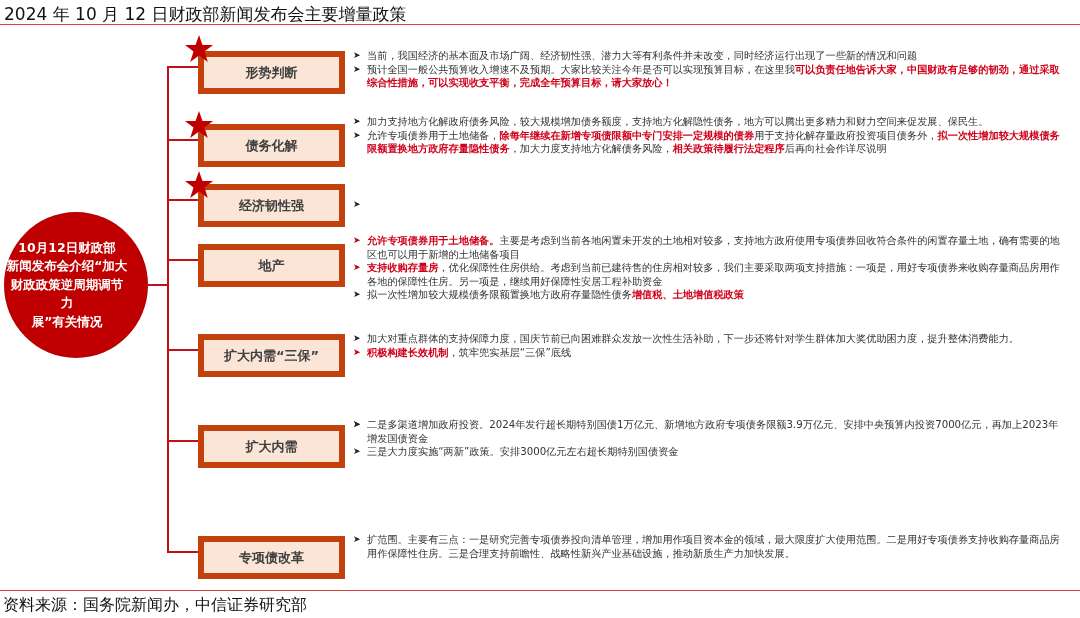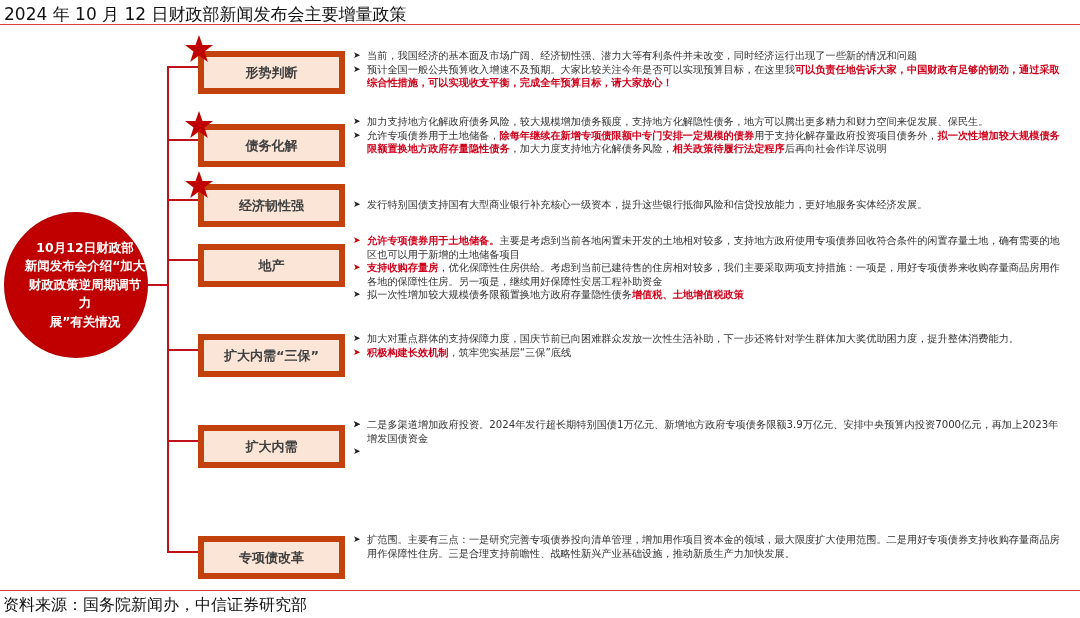--- a/index.html
+++ b/index.html
@@ -5,21 +5,21 @@
   html, body { margin:0; padding:0; background:#ffffff; }
   body { width:1080px; height:618px; position:relative; overflow:hidden;
          font-family:"DejaVu Sans", "Liberation Sans", sans-serif; color:#222; }
   .title { position:absolute; left:4px; top:3px; font-size:17px; color:#111; letter-spacing:0px; white-space:nowrap; }
   .rule { position:absolute; left:0; width:1080px; height:1px; background:#d9423c; }
   .rule.top { top:24px; }
   .rule.bottom { top:590px; }
   .source { position:absolute; left:3px; top:595px; font-size:16px; color:#111; white-space:nowrap; }
 
   .circle { position:absolute; left:5px; top:213px; width:142px; height:144px; border-radius:50%;
-            background:#c00000; box-shadow: 0 0 0 1px #b00000; display:flex; align-items:center; justify-content:flex-end; }
+            background:#c00000; box-shadow: 0 0 0 1px #b00000; display:flex; align-items:center; justify-content:flex-start; }
   .circle-text { color:#fff; font-weight:bold; font-size:12.5px; line-height:18.5px; text-align:center; width:124px; }
 
   .line { position:absolute; background:#c0101a; }
   .trunk { left:167px; top:66px; width:2px; height:487px; }
   .hline { height:2px; left:167px; width:31px; }
   .cline { left:147px; top:284px; width:21px; height:2px; }
 
   .box { position:absolute; left:198px; width:135px; height:31px; background:#fbe5d6;
          border:6px solid #c2410c; display:flex; align-items:center; justify-content:center;
          font-size:13px; font-weight:bold; color:#404040; box-sizing:content-box; }
@@ -97,34 +97,34 @@
 
 <div class="desc" style="top:49px">
     <div class="bullet"><span class="arrow">➤</span><span>当前，我国经济的基本面及市场广阔、经济韧性强、潜力大等有利条件并未改变，同时经济运行出现了一些新的情况和问题</span></div>
     <div class="bullet"><span class="arrow">➤</span><span>预计全国一般公共预算收入增速不及预期。大家比较关注今年是否可以实现预算目标，在这里我</span><span class="red-text">可以负责任地告诉大家，中国财政有足够的韧劲，通过采取综合性措施，可以实现收支平衡，完成全年预算目标，请大家放心！</span></div>
   </div>
 <div class="desc" style="top:115px">
     <div class="bullet"><span class="arrow">➤</span><span>加力支持地方化解政府债务风险，较大规模增加债务额度，支持地方化解隐性债务，地方可以腾出更多精力和财力空间来促发展、保民生。</span></div>
     <div class="bullet"><span class="arrow">➤</span><span>允许专项债券用于土地储备，</span><span class="red-text">除每年继续在新增专项债限额中专门安排一定规模的债券</span><span>用于支持化解存量政府投资项目债务外，</span><span class="red-text">拟一次性增加较大规模债务限额置换地方政府存量隐性债务</span><span>，加大力度支持地方化解债务风险，</span><span class="red-text">相关政策待履行法定程序</span><span>后再向社会作详尽说明</span></div>
   </div>
 <div class="desc" style="top:198px">
-    <div class="bullet"><span class="arrow">➤</span><span>发行特别国债支持国有大型商业银行补充核心一级资本，提升这些银行抵御风险和信贷投放能力，更好地服务实体经济发展。</span></div>
+    <div class="bullet"><span class="arrow">➤</span></div>
   </div>
 <div class="desc" style="top:234px">
     <div class="bullet red"><span class="arrow">➤</span><span class="red-text">允许专项债券用于土地储备。</span><span>主要是考虑到当前各地闲置未开发的土地相对较多，支持地方政府使用专项债券回收符合条件的闲置存量土地，确有需要的地区也可以用于新增的土地储备项目</span></div>
     <div class="bullet red"><span class="arrow">➤</span><span class="red-text">支持收购存量房</span><span>，优化保障性住房供给。考虑到当前已建待售的住房相对较多，我们主要采取两项支持措施：一项是，用好专项债券来收购存量商品房用作各地的保障性住房。另一项是，继续用好保障性安居工程补助资金</span></div>
     <div class="bullet"><span class="arrow">➤</span><span>拟一次性增加较大规模债务限额置换地方政府存量隐性债务</span><span class="red-text">增值税、土地增值税政策</span></div>
   </div>
 <div class="desc" style="top:332px">
     <div class="bullet"><span class="arrow">➤</span><span>加大对重点群体的支持保障力度，国庆节前已向困难群众发放一次性生活补助，下一步还将针对学生群体加大奖优助困力度，提升整体消费能力。</span></div>
     <div class="bullet red"><span class="arrow">➤</span><span class="red-text">积极构建长效机制</span><span>，筑牢兜实基层“三保”底线</span></div>
   </div>
 <div class="desc" style="top:418px">
     <div class="bullet"><span class="arrow">➤</span></div>
     <div class="bullet"><span class="arrow">➤</span><span>二是多渠道增加政府投资。2024年发行超长期特别国债1万亿元、新增地方政府专项债务限额3.9万亿元、安排中央预算内投资7000亿元，再加上2023年增发国债资金</span></div>
-    <div class="bullet"><span class="arrow">➤</span></div>
+    <div class="bullet"><span class="arrow">➤</span><span>三是大力度实施“两新”政策。安排3000亿元左右超长期特别国债资金</span></div>
   </div>
 <div class="desc" style="top:533px">
     <div class="bullet"><span class="arrow">➤</span><span>扩范围。主要有三点：一是研究完善专项债券投向清单管理，增加用作项目资本金的领域，最大限度扩大使用范围。二是用好专项债券支持收购存量商品房用作保障性住房。三是合理支持前瞻性、战略性新兴产业基础设施，推动新质生产力加快发展。</span></div>
   </div>
 
 <div class="rule bottom"></div>
 <div class="source">资料来源：国务院新闻办，中信证券研究部</div>
 
 </body></html>

